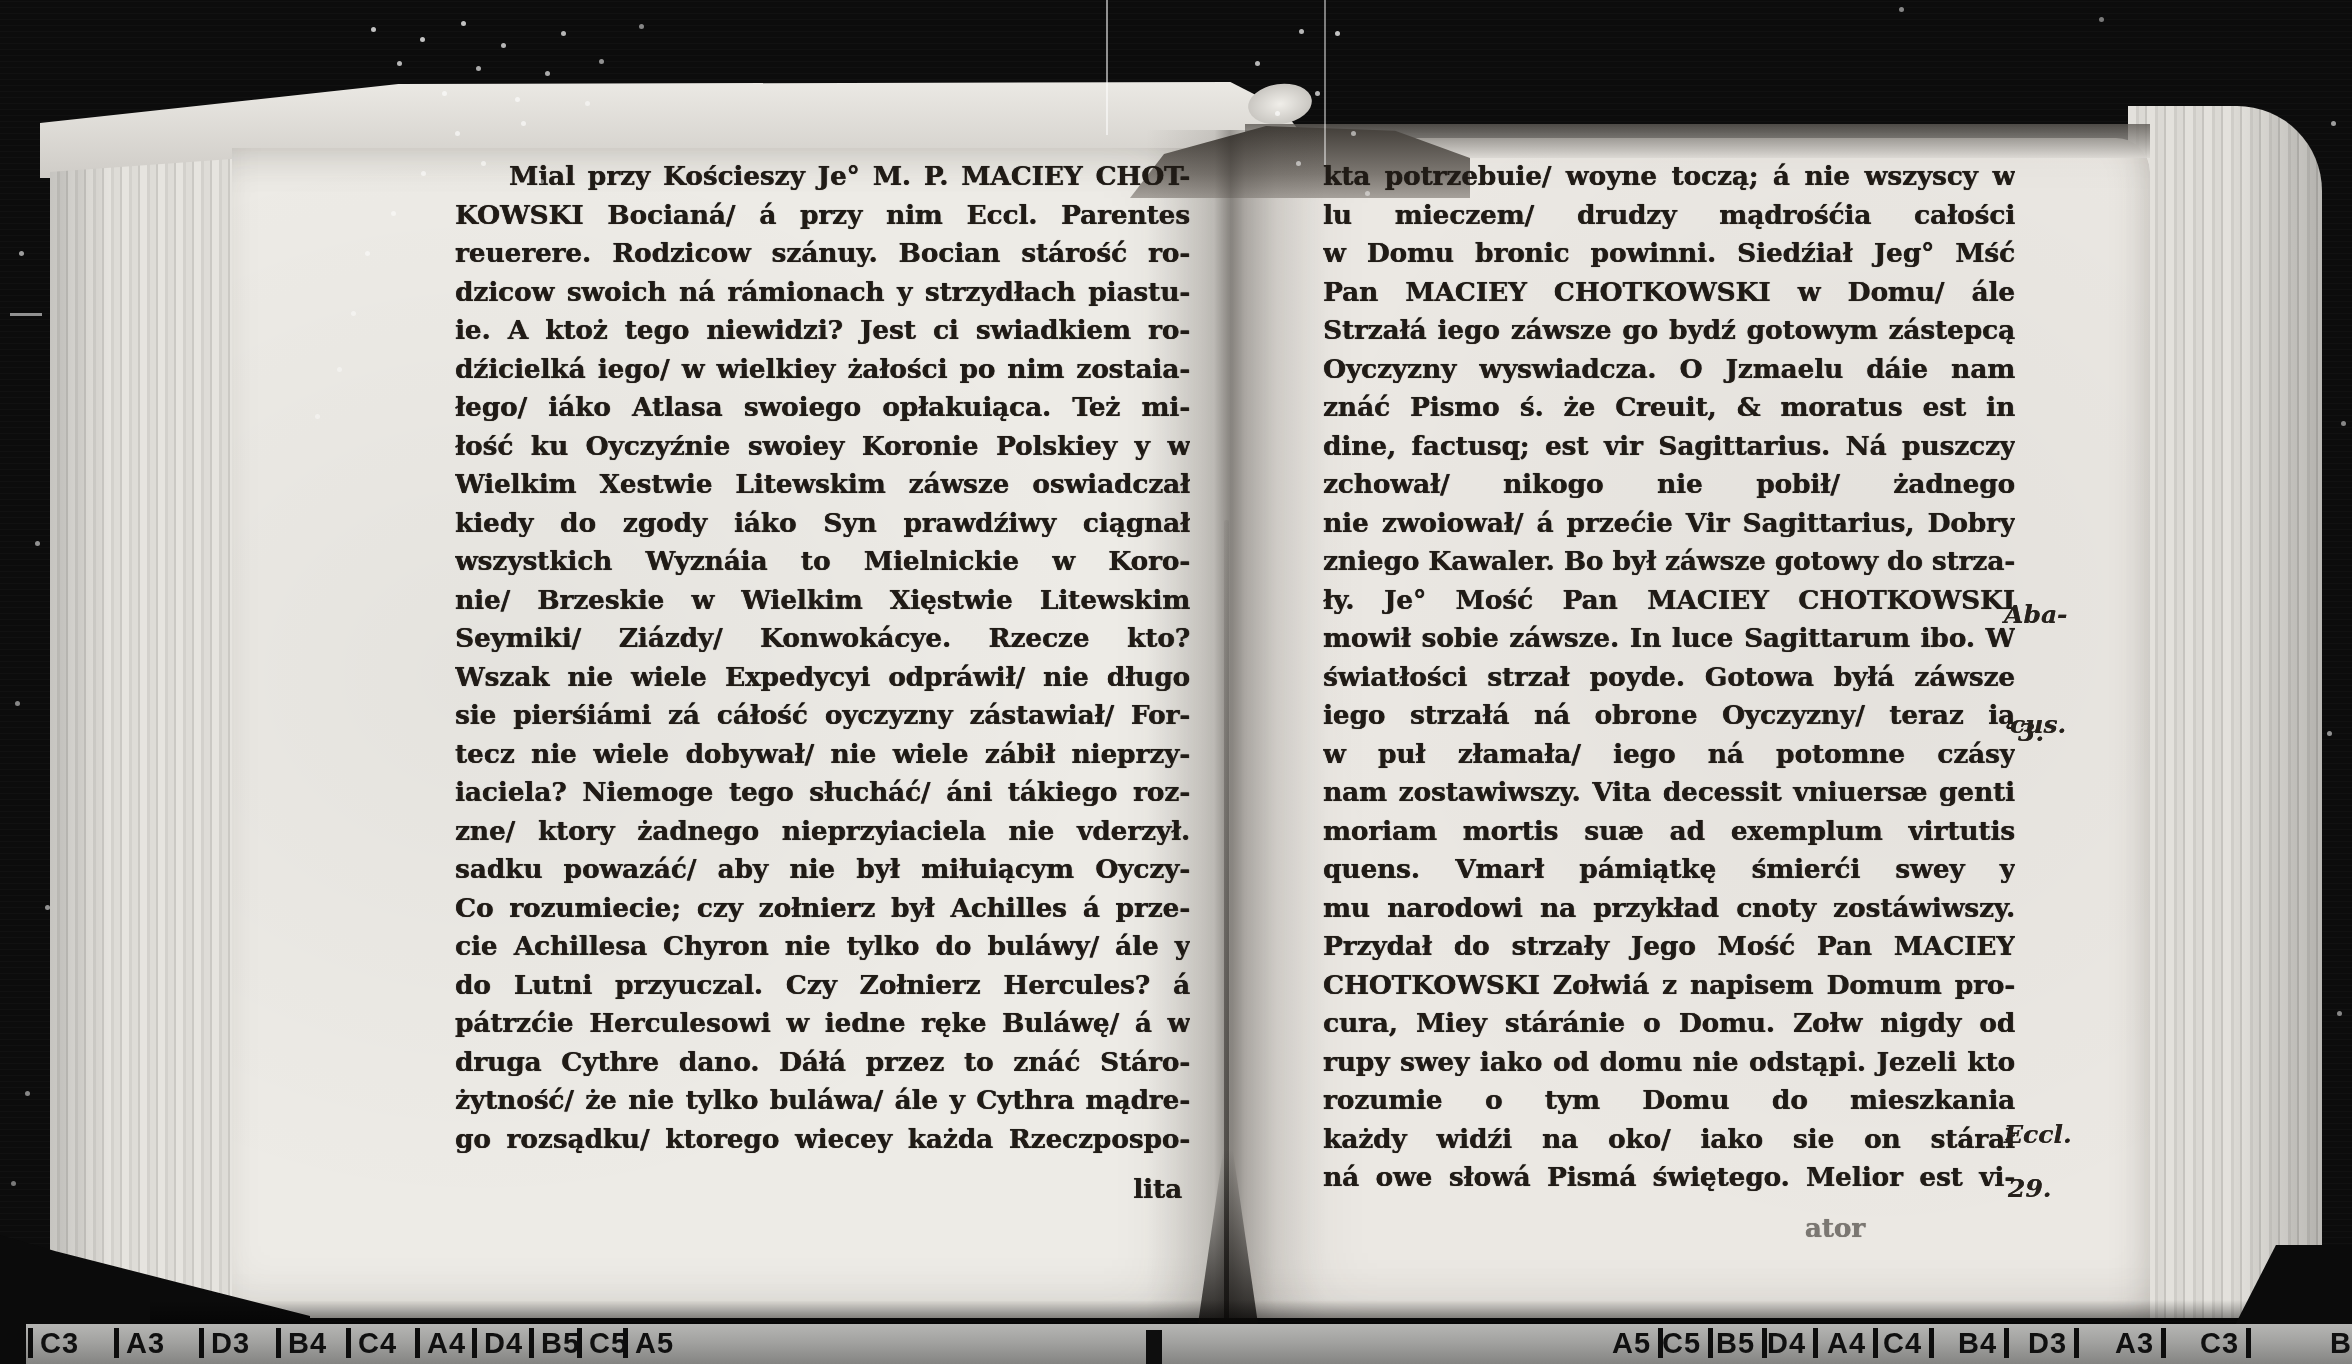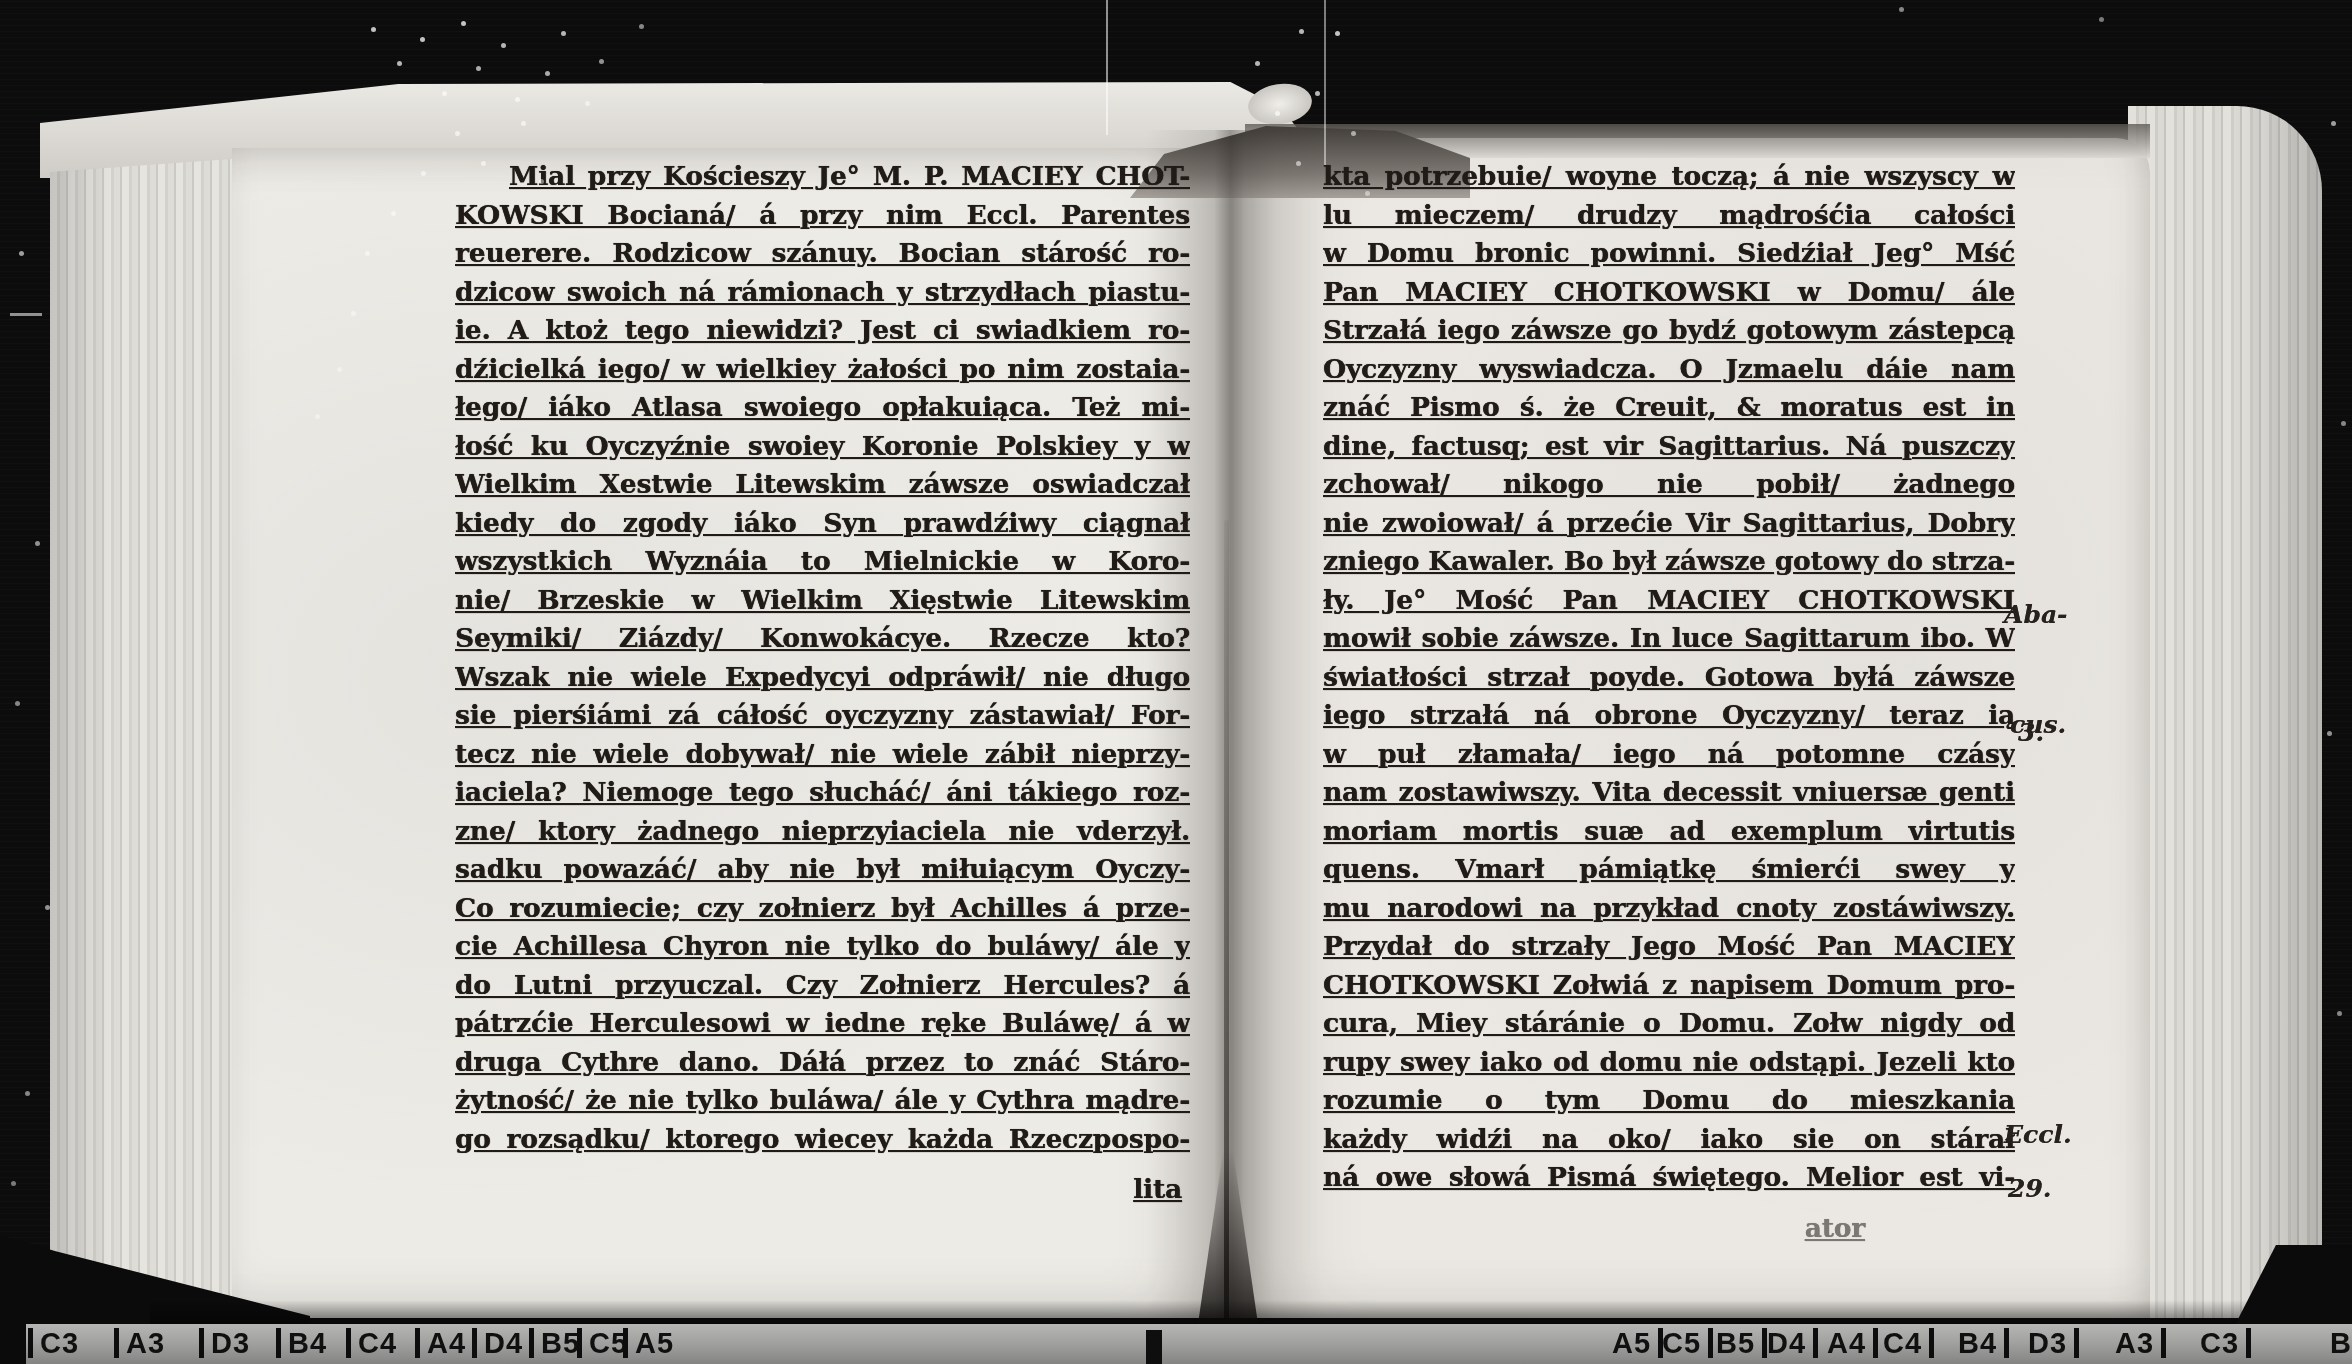--- a/index.html
+++ b/index.html
@@ -43,21 +43,21 @@
   .gutter-bottom{position:absolute;left:1198px;top:1150px;width:60px;height:174px;
     clip-path:polygon(42% 0,58% 0,100% 100%,0 100%);
     background:linear-gradient(180deg, rgba(18,16,14,0), rgba(18,16,14,0.85));}
   .gutter-top{position:absolute;left:1130px;top:118px;width:340px;height:80px;
     clip-path:polygon(0 100%,10% 45%,40% 10%,78% 16%,100% 50%,100% 100%);
     background:linear-gradient(180deg,#38342f,#7d7872 70%,#a5a09a);}
   
   .textcol{position:absolute;top:157px;color:#201b16;
     font-family:"DejaVu Serif",serif;font-weight:700;font-size:26.5px;line-height:38.5px;
     letter-spacing:-0.2px;
-    text-shadow:0 0 0.7px rgba(27,23,19,0.9), 0.5px 0.4px 0 rgba(27,23,19,0.30);text-decoration:underline;}
+    text-shadow:0 0 0.7px rgba(27,23,19,0.9), 0.5px 0.4px 0 rgba(27,23,19,0.30);}
   .textcol.lcol{left:455px;width:735px;}
   .textcol.rcol{left:1323px;width:692px;}
   .tline{text-align:justify;text-align-last:justify;height:38.5px;overflow:hidden;}
   .lcol .lines .tline:first-child{text-indent:54px;}
   .catchword{margin-top:12px;text-align:right;padding-right:8px;}
   .rcol .catchword{padding-right:150px;opacity:.55;}
   .margin-notes{position:absolute;left:2004px;top:0;width:120px;height:1364px;}
   .mnote{position:absolute;font:600 25px "DejaVu Serif",serif;font-style:italic;color:#26211c;
     text-shadow:0 0 0.6px rgba(38,33,28,0.8);}
   .mnote:nth-child(1){top:600px;}

